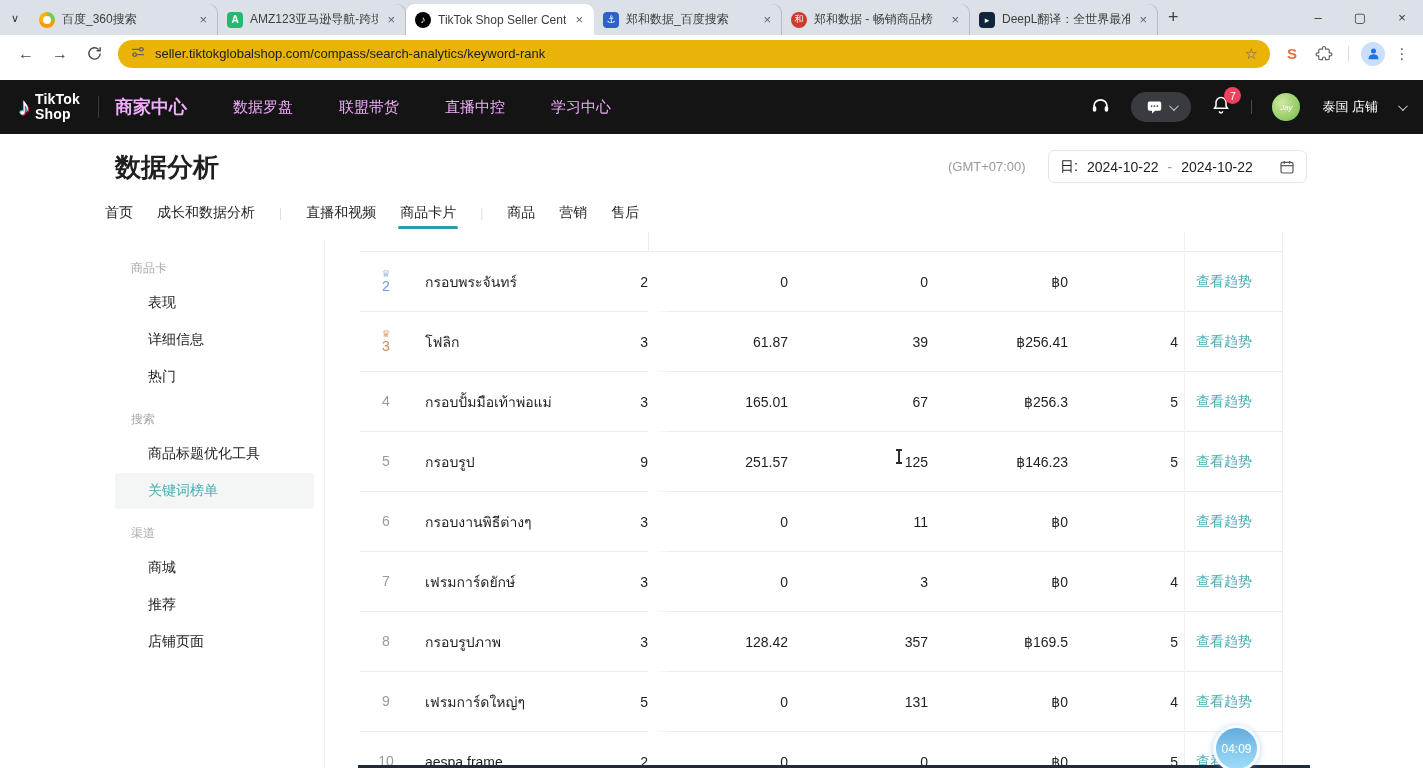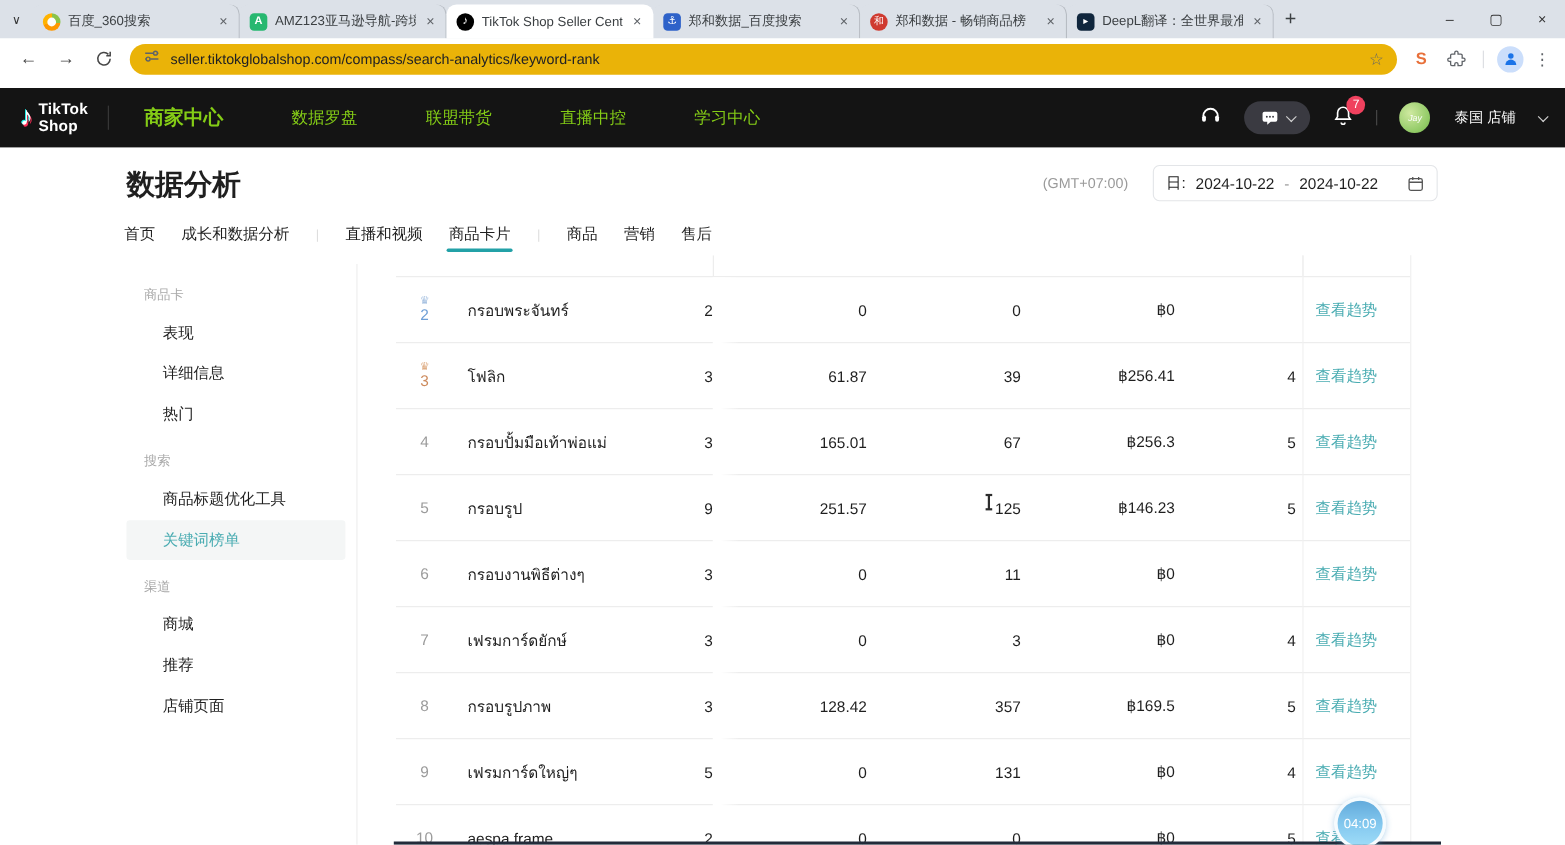--- a/index.html
+++ b/index.html
@@ -48,21 +48,21 @@
   .kebab { width:22px; text-align:center; font-size:15px; color:#5f6368; }
 
   
   .appheader { position:absolute; top:80px; left:0; right:0; height:54px; background:#141414;
     display:flex; align-items:center; padding:0 18px; color:#fff; }
   .logo { display:flex; align-items:center; gap:5px; }
   .logo-note { font-size:24px; color:#fff; text-shadow:-1px -1px 0 #25f4ee, 1px 1px 0 #fe2c55; }
   .logo-text { font-size:14px; font-weight:bold; line-height:15px; letter-spacing:.2px; }
   .logo-sep { width:1px; height:22px; background:#3a3a3a; margin:0 16px 0 18px; }
   #hnav { display:flex; align-items:center; gap:46px; }
-  .hnav { font-size:15px; color:#84cc16;margin-left:16px; }
+  .hnav { font-size:15px; color:#f0abfc; }
   .hnav.active { font-size:18px; font-weight:bold; }
   .hright { margin-left:auto; display:flex; align-items:center; gap:20px; }
   .chatpill { width:60px; height:30px; background:#3a3a41; border-radius:16px;
     display:flex; align-items:center; justify-content:center; gap:6px; }
   .chev { width:7px; height:7px; border-right:1.6px solid #cfcfcf; border-bottom:1.6px solid #cfcfcf;
     transform:rotate(45deg) translateY(-2px); }
   .bellwrap { position:relative; }
   .badge { position:absolute; top:-8px; right:-10px; min-width:17px; height:17px; border-radius:9px;
     background:#f0415e; color:#fff; font-size:11px; display:flex; align-items:center;
     justify-content:center; padding:0 4px; }
@@ -75,21 +75,21 @@
   .pagetitle { position:absolute; left:115px; top:150px; font-size:26px; font-weight:600; color:#1f1f1f; }
   .tzone { position:absolute; left:948px; top:159px; font-size:13px; color:#9a9a9a; }
   .datebox { position:absolute; left:1048px; top:150px; width:259px; height:33px;
     border:1px solid #e3e5e8; border-radius:6px; display:flex; align-items:center;
     padding:0 11px; gap:9px; font-size:14px; color:#1f1f1f; background:#fff; }
   .dateval { font-weight:500; }
   .datedash { color:#9a9a9a; }
   .cal { margin-left:auto; display:flex; }
 
   
-  .ptabs { position:absolute; left:113px; top:201px; display:flex; align-items:center; gap:24px;
+  .ptabs { position:absolute; left:105px; top:201px; display:flex; align-items:center; gap:24px;
     font-size:14px; color:#1f1f1f; height:24px; }
   .ptab { position:relative; }
   .ptab.active::after { content:""; position:absolute; left:-2px; right:-2px; bottom:-7px;
     height:3px; border-radius:2px; background:#23a1a7; }
   .ptab-div { color:#dedede; font-size:12px; }
 
   
   .sideline { position:absolute; left:324px; top:240px; bottom:0; width:1px; background:#ededed; }
   .sidebar { position:absolute; left:115px; top:248px; width:209px; }
   .s-head { font-size:12px; color:#a9a9a9; margin:16px 0 8px 16px; }

